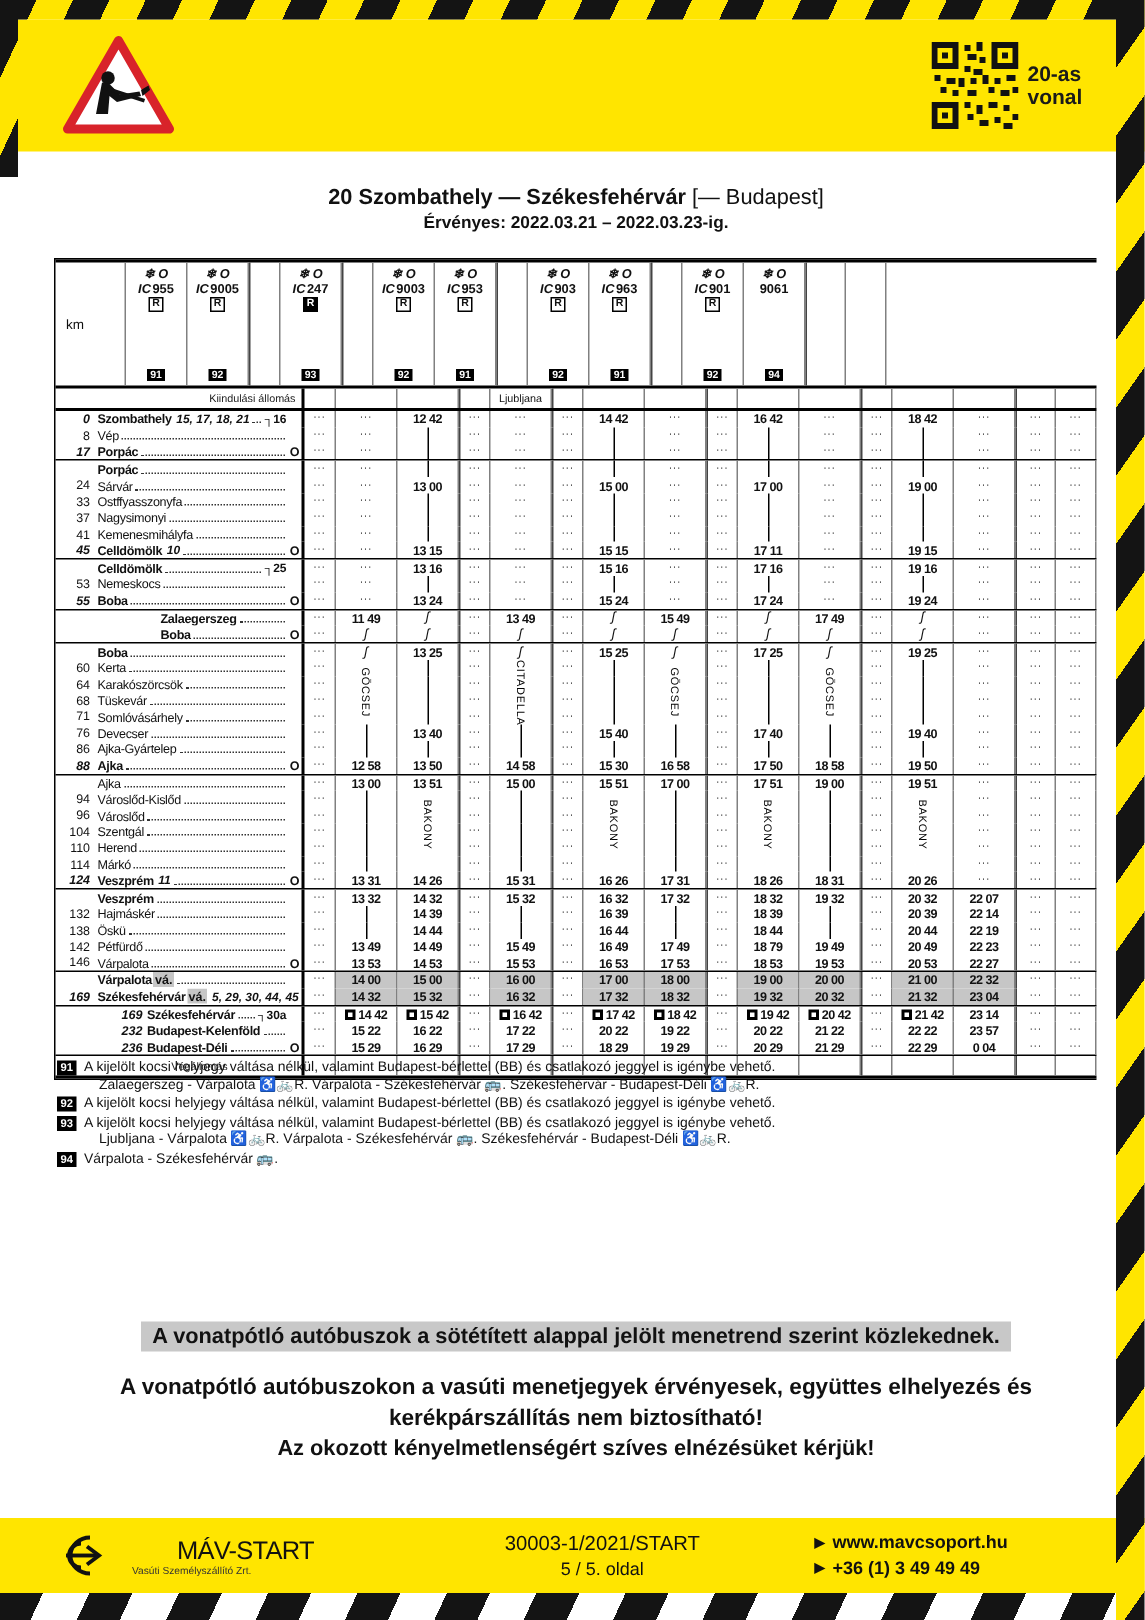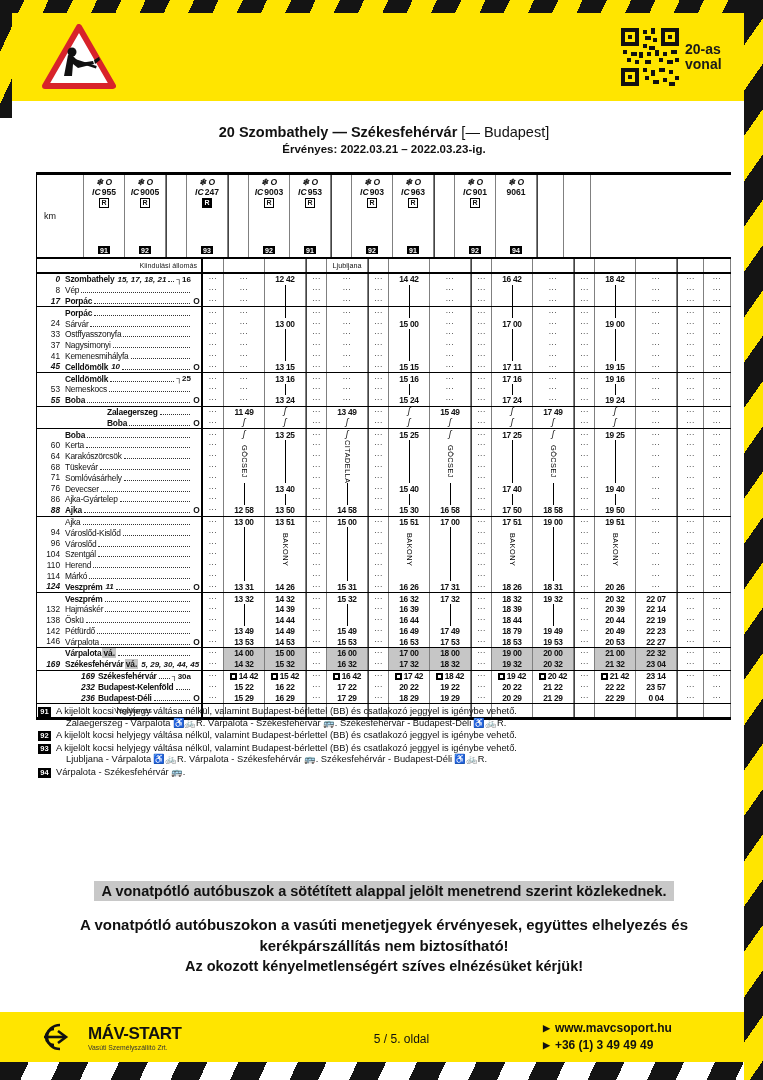--- a/index.html
+++ b/index.html
@@ -81,21 +81,21 @@
   
   #notice1{position:absolute;top:882px;left:36px;width:696px;text-align:center;z-index:2;}
   #notice1 span{background:#c8c8c8;font-weight:bold;font-size:14.5px;padding:2px 7px;}
   #notice2{position:absolute;top:914px;left:40px;width:688px;text-align:center;font-weight:bold;font-size:15px;line-height:21px;z-index:2;}
   #notice3{position:absolute;top:958px;left:36px;width:696px;text-align:center;font-weight:bold;font-size:14.5px;z-index:2;}
   
   #footer{position:absolute;top:1012px;left:0;width:763px;height:50px;background:#ffe500;z-index:4;
           display:flex;align-items:center;}
   #logo-wrap{display:flex;align-items:center;margin-left:30px;width:230px;}
   #logo-text{margin-left:6px;}
-  #logo-title{font-size:17px;font-weight:bold;letter-spacing:-0.5px;}
+  #logo-title{font-size:17px;font-weight:normal;letter-spacing:-0.5px;margin-left:30px;}
   #logo-sub{font-size:6.8px;color:#333;}
   #footer-center{text-align:center;flex:1;}
   #doc-number{font-size:13.5px;}
   #page-number{font-size:12px;margin-top:3px;}
   #footer-right{width:190px;margin-right:30px;font-size:12px;font-weight:bold;}
   #footer-right .frow{display:flex;align-items:center;justify-content:flex-start;line-height:17px;}
   .arrow{font-size:9px;margin-right:5px;}
 </style>
 </head>
 <body>
@@ -2456,20 +2456,21 @@
         <path d="M14 17 L34 17"></path>
         <path d="M28 11 L36 17 L28 23"></path>
       </g>
     </svg>
     <div id="logo-text">
       <div id="logo-title">MÁV-START</div>
       <div id="logo-sub">Vasúti Személyszállító Zrt.</div>
     </div>
   </div>
   <div id="footer-center">
+    <div id="doc-number">30003-1/2021/START</div>
     <div id="page-number">5 / 5. oldal</div>
   </div>
   <div id="footer-right">
     <div class="frow">
         <span class="arrow">▶</span>
         <span>www.mavcsoport.hu</span>
       </div>
     <div class="frow">
         <span class="arrow">▶</span>
         <span>+36 (1) 3 49 49 49</span>

